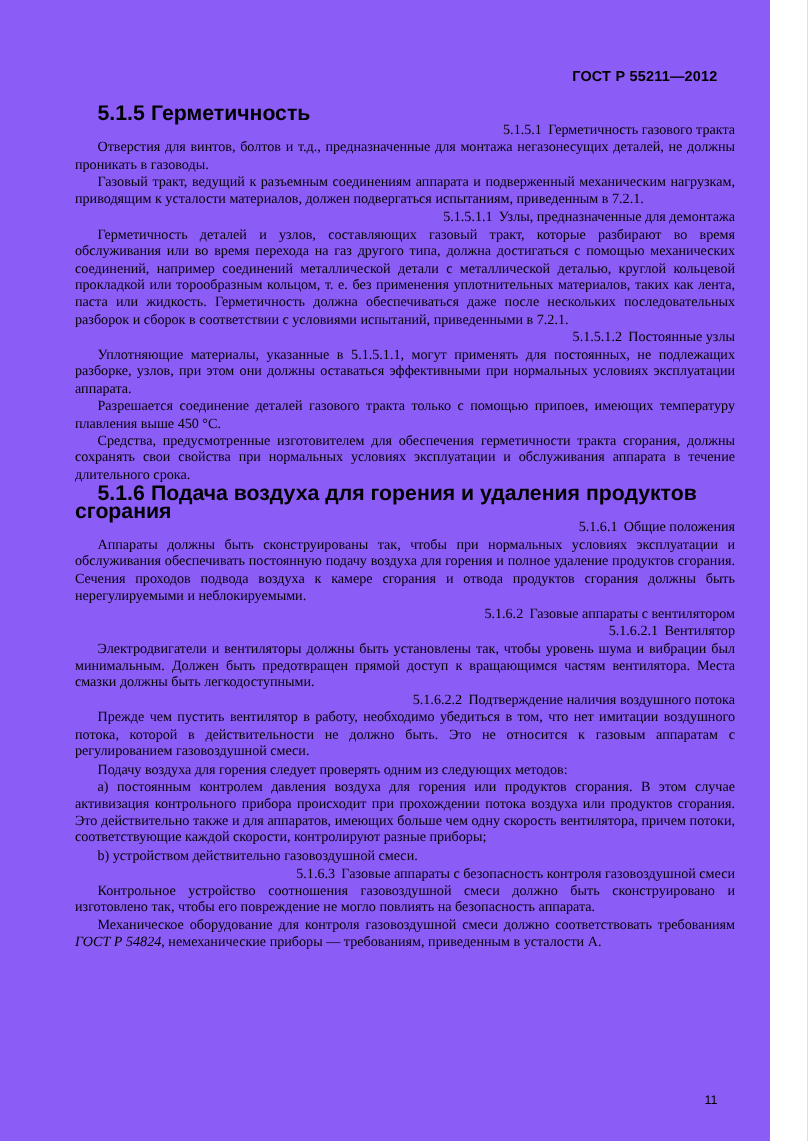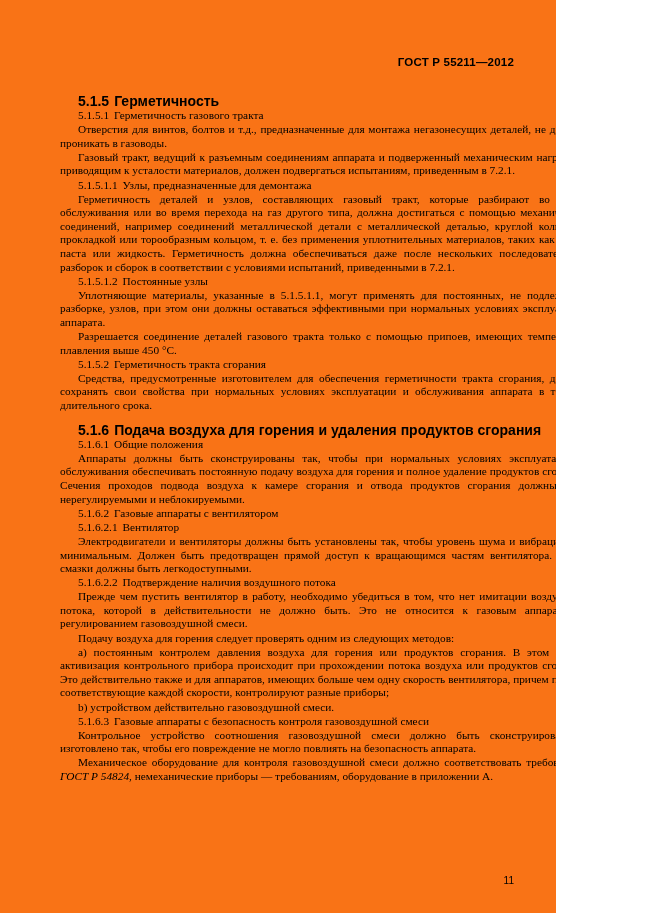--- a/index.html
+++ b/index.html
@@ -2,23 +2,23 @@
 <html><head>
 <meta charset="utf-8">
 <style>
   html, body {
     margin: 0;
     padding: 0;
     background: #ffffff;
   }
   .page {
     position: relative;
-    width: 556px;
+    width: 616px;
     height: 913px;
-    background: #f97316;
+    background: #8b5cf6;
     font-family: "Liberation Serif", serif;
     color: #000000;
     box-sizing: border-box;
     overflow: hidden;
   }
   .header {
     position: absolute;
     top: 56px;
     right: 42px;
     font-family: "Liberation Sans", sans-serif;
@@ -38,28 +38,28 @@
     line-height: 13.6px;
     text-align: justify;
     text-justify: inter-word;
   }
   .indent {
     text-indent: 18px;
   }
   .head-bold {
     font-family: "Liberation Sans", sans-serif;
     font-weight: bold;
-    font-size: 14px;
+    font-size: 17px;
     text-indent: 18px;
     text-align: left;
-    margin-top: 11px;
+    margin-top: 0;
   }
   .head-plain {
     text-indent: 18px;
-    text-align: left;
+    text-align: right;
   }
   .num {
     display: inline;
   }
   .sp {
     display: inline-block;
     width: 5px;
   }
   .italic {
     font-style: italic;
@@ -82,33 +82,32 @@
   <div class="content">
       <p class="head-bold"><span class="num">5.1.5</span><span class="sp"></span><span>Герметичность</span></p>
       <p class="head-plain"><span class="num">5.1.5.1</span><span class="sp"></span><span>Герметичность газового тракта</span></p>
       <p class="indent"><span>Отверстия для винтов, болтов и т.д., предназначенные для монтажа негазонесущих деталей, не должны проникать в газоводы.</span></p>
       <p class="indent"><span>Газовый тракт, ведущий к разъемным соединениям аппарата и подверженный механическим нагрузкам, приводящим к усталости материалов, должен подвергаться испытаниям, приведенным в 7.2.1.</span></p>
       <p class="head-plain"><span class="num">5.1.5.1.1</span><span class="sp"></span><span>Узлы, предназначенные для демонтажа</span></p>
       <p class="indent"><span>Герметичность деталей и узлов, составляющих газовый тракт, которые разбирают во время обслуживания или во время перехода на газ другого типа, должна достигаться с помощью механических соединений, например соединений металлической детали с металлической деталью, круглой кольцевой прокладкой или торообразным кольцом, т. е. без применения уплотнительных материалов, таких как лента, паста или жидкость. Герметичность должна обеспечиваться даже после нескольких последовательных разборок и сборок в соответствии с условиями испытаний, приведенными в 7.2.1.</span></p>
       <p class="head-plain"><span class="num">5.1.5.1.2</span><span class="sp"></span><span>Постоянные узлы</span></p>
       <p class="indent"><span>Уплотняющие материалы, указанные в 5.1.5.1.1, могут применять для постоянных, не подлежащих разборке, узлов, при этом они должны оставаться эффективными при нормальных условиях эксплуатации аппарата.</span></p>
       <p class="indent"><span>Разрешается соединение деталей газового тракта только с помощью припоев, имеющих температуру плавления выше 450 °С.</span></p>
-      <p class="head-plain"><span class="num">5.1.5.2</span><span class="sp"></span><span>Герметичность тракта сгорания</span></p>
       <p class="indent"><span>Средства, предусмотренные изготовителем для обеспечения герметичности тракта сгорания, должны сохранять свои свойства при нормальных условиях эксплуатации и обслуживания аппарата в течение длительного срока.</span></p>
       <p class="head-bold"><span class="num">5.1.6</span><span class="sp"></span><span>Подача воздуха для горения и удаления продуктов сгорания</span></p>
       <p class="head-plain"><span class="num">5.1.6.1</span><span class="sp"></span><span>Общие положения</span></p>
       <p class="indent"><span>Аппараты должны быть сконструированы так, чтобы при нормальных условиях эксплуатации и обслуживания обеспечивать постоянную подачу воздуха для горения и полное удаление продуктов сгорания. Сечения проходов подвода воздуха к камере сгорания и отвода продуктов сгорания должны быть нерегулируемыми и неблокируемыми.</span></p>
       <p class="head-plain"><span class="num">5.1.6.2</span><span class="sp"></span><span>Газовые аппараты с вентилятором</span></p>
       <p class="head-plain"><span class="num">5.1.6.2.1</span><span class="sp"></span><span>Вентилятор</span></p>
       <p class="indent"><span>Электродвигатели и вентиляторы должны быть установлены так, чтобы уровень шума и вибрации был минимальным. Должен быть предотвращен прямой доступ к вращающимся частям вентилятора. Места смазки должны быть легкодоступными.</span></p>
       <p class="head-plain"><span class="num">5.1.6.2.2</span><span class="sp"></span><span>Подтверждение наличия воздушного потока</span></p>
       <p class="indent"><span>Прежде чем пустить вентилятор в работу, необходимо убедиться в том, что нет имитации воздушного потока, которой в действительности не должно быть. Это не относится к газовым аппаратам с регулированием газовоздушной смеси.</span></p>
       <p class="indent"><span>Подачу воздуха для горения следует проверять одним из следующих методов:</span></p>
       <p class="indent"><span>a)  постоянным контролем давления воздуха для горения или продуктов сгорания. В этом случае активизация контрольного прибора происходит при прохождении потока воздуха или продуктов сгорания. Это действительно также и для аппаратов, имеющих больше чем одну скорость вентилятора, причем потоки, соответствующие каждой скорости, контролируют разные приборы;</span></p>
       <p class="indent"><span>b)  устройством действительно газовоздушной смеси.</span></p>
       <p class="head-plain"><span class="num">5.1.6.3</span><span class="sp"></span><span>Газовые аппараты с безопасность контроля газовоздушной смеси</span></p>
       <p class="indent"><span>Контрольное устройство соотношения газовоздушной смеси должно быть сконструировано и изготовлено так, чтобы его повреждение не могло повлиять на безопасность аппарата.</span></p>
-      <p class="indent"><span>Механическое оборудование для контроля газовоздушной смеси должно соответствовать требованиям </span><span class="italic">ГОСТ Р 54824</span><span>, немеханические приборы — требованиям, оборудование в приложении А.</span></p>
+      <p class="indent"><span>Механическое оборудование для контроля газовоздушной смеси должно соответствовать требованиям </span><span class="italic">ГОСТ Р 54824</span><span>, немеханические приборы — требованиям, приведенным в усталости А.</span></p>
     </div>
 
   <div class="footer">11</div>
 
 </div>
 
 </body></html>

